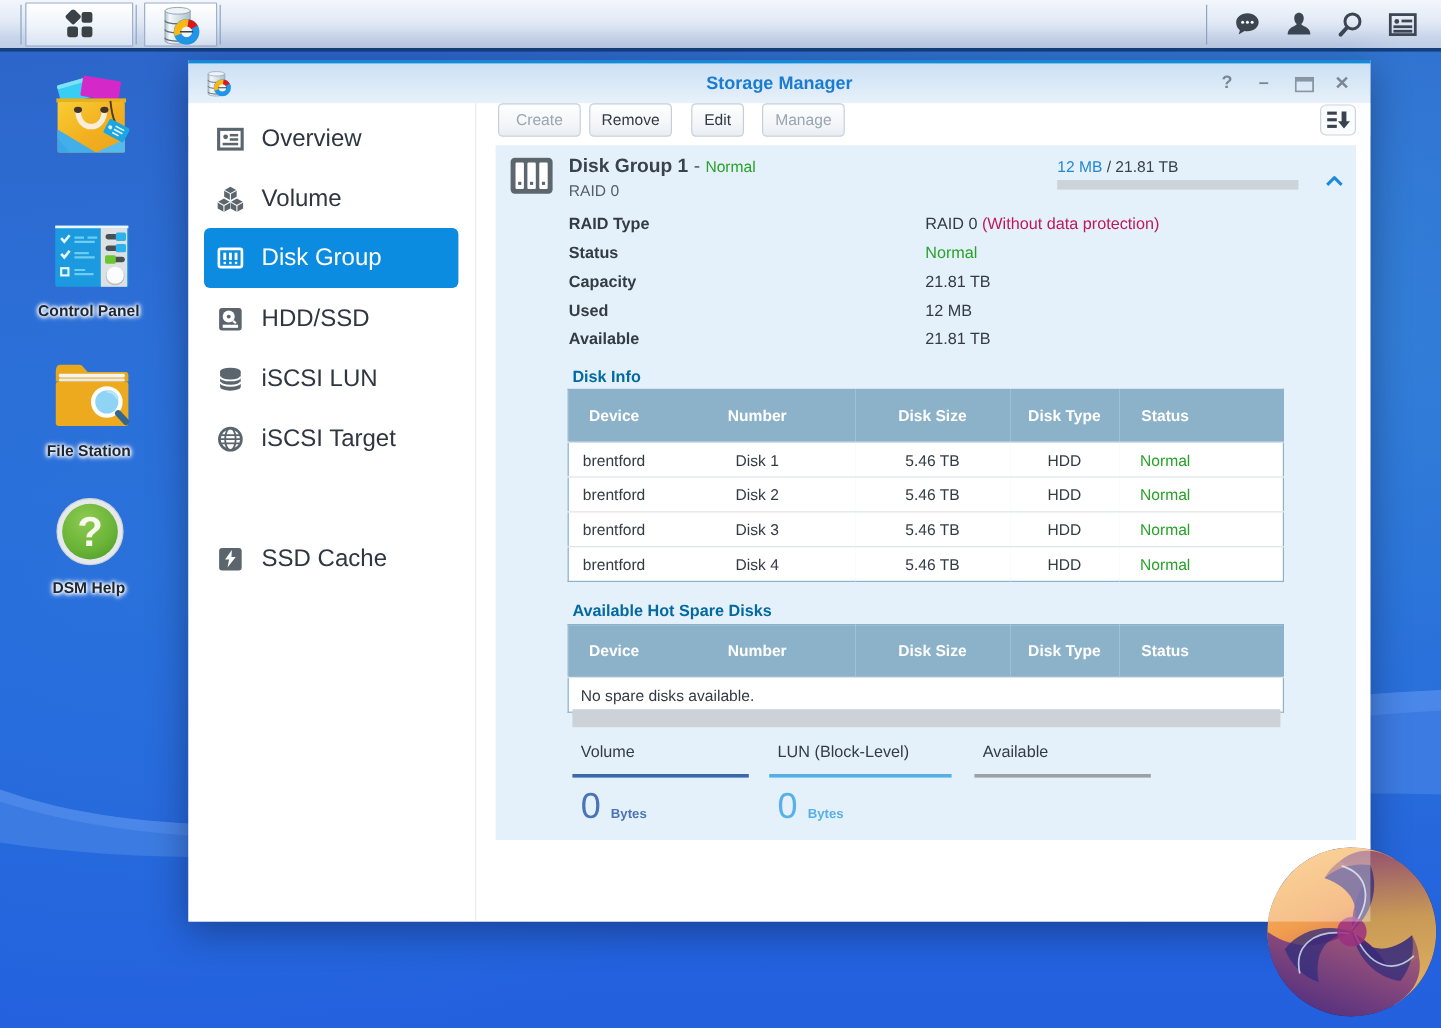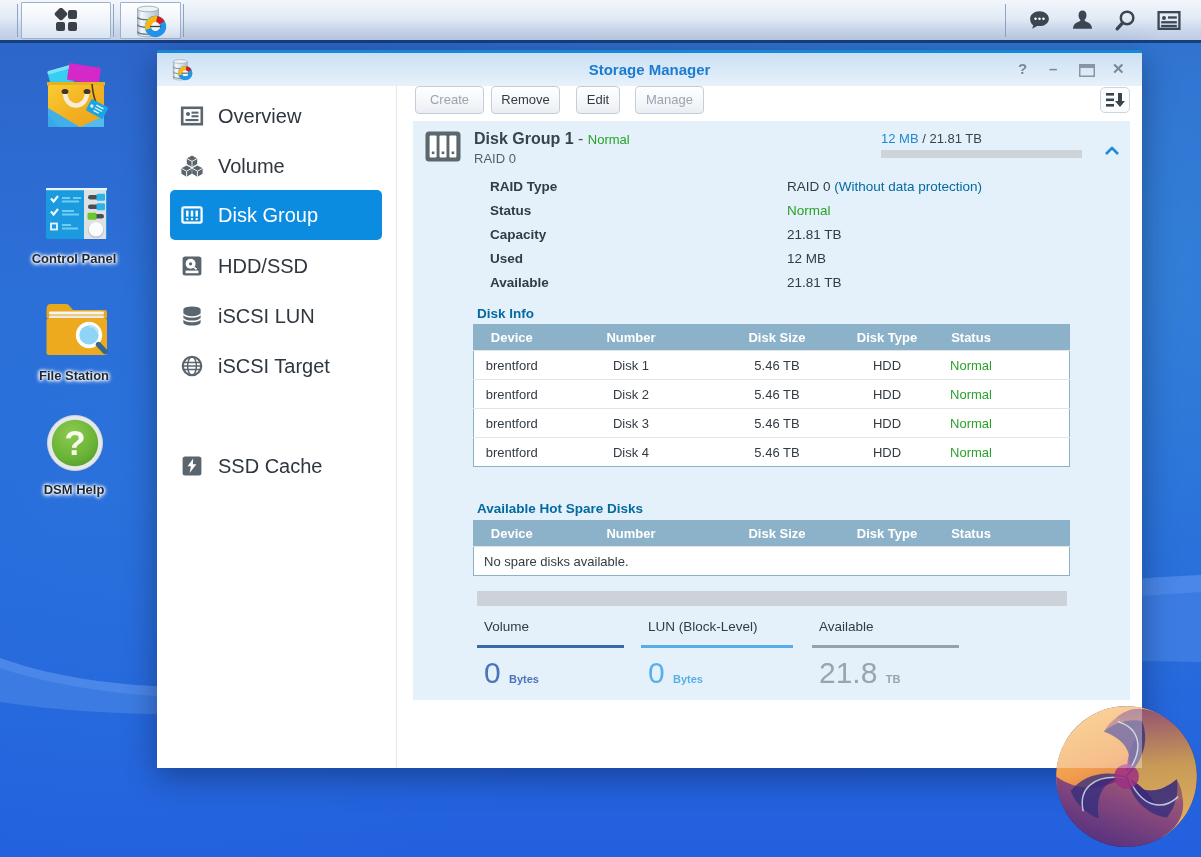--- a/index.html
+++ b/index.html
@@ -38,33 +38,33 @@
 #main { position:absolute; left:240px; top:33px; width:745px; height:682px; background:#fff; }
 .btn { position:absolute; top:0px; height:28px; border:1px solid #c5ced8; border-radius:4px;
   background:linear-gradient(180deg,#fefefe 0%,#f4f6f9 60%,#e9edf2 100%);
   font-size:13px; color:#333a45; text-align:center; }
 .btn.dis { color:#9aa5b1; }
 #sortbtn { position:absolute; left:943px; top:34px; width:30px; height:26px; border:1px solid #ccd4dd; border-radius:5px; background:#fbfcfd; }
 
 #panel { position:absolute; left:256px; top:68px; width:717px; height:579px; background:#e5f1fa; }
 .b { font-weight:bold; }
 .green { color:#28a228; }
-.red { color:#0369a1; }
+.red { color:#be185d; }
 .blue { color:#2388cf; }
 #pdisk { position:absolute; left:12px; top:10px; }
 #ptitle { position:absolute; left:61px; top:9px; font-size:16px; color:#39424d; }
 #praid { position:absolute; left:61px; top:30px; font-size:13px; color:#555e66; }
 #pusage { position:absolute; left:468px; top:10px; font-size:13px; color:#39424d; }
 #pbar { position:absolute; left:468px; top:29px; width:201px; height:8px; background:#ccd3d9; }
 #chev { position:absolute; left:691px; top:24px; }
-.drow { position:absolute; left:61px; width:640px; font-size:13.5px; color:#333b44;margin-left:16px; }
+.drow { position:absolute; left:61px; width:640px; font-size:13.5px; color:#333b44; }
 .dval { position:absolute; left:297px; }
 .seclabel { position:absolute; left:64px; font-size:13.5px; font-weight:bold; color:#0369a1; }
 table.t { position:absolute; left:60px; border-collapse:collapse; width:597px; table-layout:fixed; font-size:13px; color:#333b44; }
-table.t th { background:#8cb2ca; color:#fff; font-weight:bold; height:26px; text-align:center; }
+table.t th { background:#8cb2ca; color:#fff; font-weight:bold; height:44px; text-align:center; }
 table.t td { background:#fff; height:29px; text-align:center; border-top:1px solid #e2e5e8; }
 table.t { border:1px solid #8cb2ca; }
 #graybar { position:absolute; left:64px; top:470px; width:590px; height:15px; background:#ccd2d8; }
 .sumcol { position:absolute; top:498px; }
 .sumtitle { font-size:13.5px; color:#333b44; padding-left:7px; }
 .sumline { height:3px; margin-top:11px; }
 .sumval { margin-top:10px; padding-left:7px; font-size:30px; line-height:30px; }
 .sumunit { font-size:11px; font-weight:bold; }
 
 #logo { position:absolute; left:1054px; top:704px; }
@@ -472,21 +472,20 @@
         <div class="sumval" style="color:#4a74b8">0 <span class="sumunit">Bytes</span></div>
       </div>
       <div class="sumcol" style="left:228px; width:152px">
         <div class="sumtitle">LUN (Block-Level)</div>
         <div class="sumline" style="background:#56aee6"></div>
         <div class="sumval" style="color:#57b0e8">0 <span class="sumunit">Bytes</span></div>
       </div>
       <div class="sumcol" style="left:399px; width:147px">
         <div class="sumtitle">Available</div>
         <div class="sumline" style="background:#9aa1a8"></div>
-        <div class="sumval" style="color:#9aa4ad">21.8 <span class="sumunit">TB</span></div>
       </div>
     </div>
   </div>
 
   <svg id="logo" width="145" height="145" viewBox="0 0 200 200">
 <defs>
 <radialGradient id="lgbase" cx="0.5" cy="0.5" r="0.55">
           <stop offset="0" stop-color="#8e2f78"></stop>
           <stop offset="0.6" stop-color="#5c2670"></stop>
           <stop offset="1" stop-color="#2c2a72"></stop>

